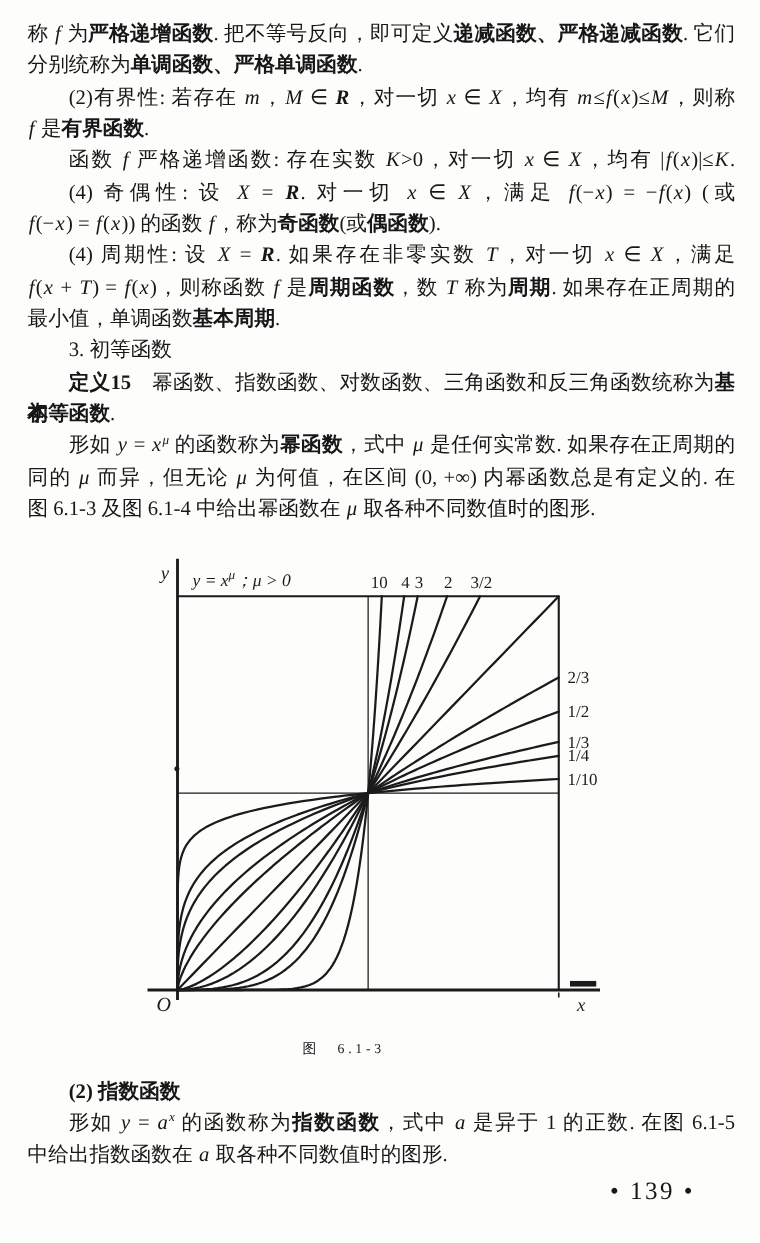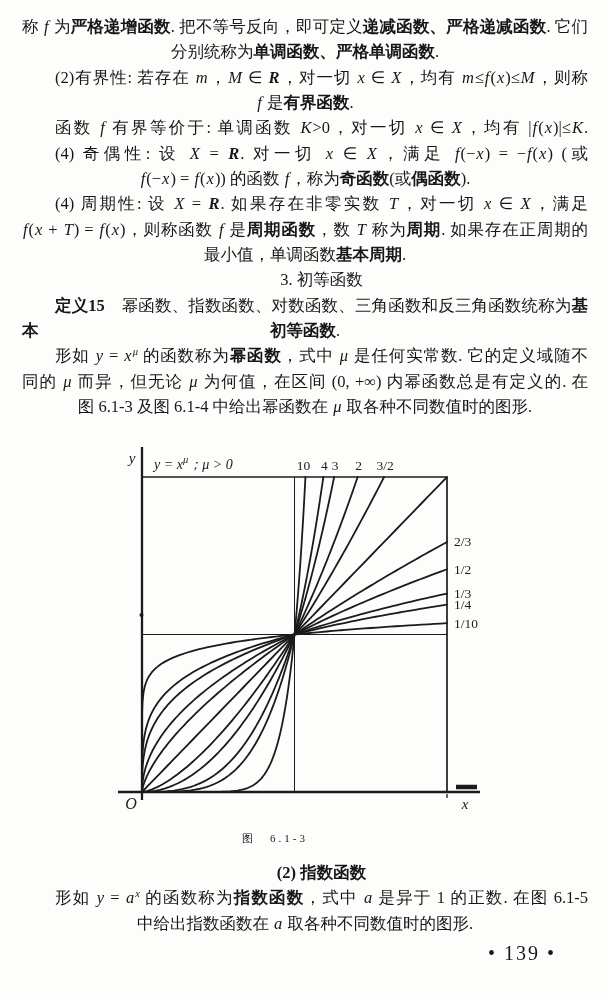--- a/index.html
+++ b/index.html
@@ -1,51 +1,51 @@
 <!DOCTYPE html>
 <html><head>
 <meta charset="utf-8">
 <style>
   html,body{margin:0;padding:0;background:#ffffff;}
   .page{position:relative;width:608px;height:994px;background:#fefefdl;background:#fdfdfc;
         font-family:"Liberation Serif",serif;color:#171717;overflow:hidden;}
   .textblock{position:absolute;left:22px;width:566px;font-size:16.5px;line-height:25.35px;}
   #block-top{top:14px;}
   #block-bottom{top:860px;}
-  .line{height:25.35px;text-align:center;}
+  .line{height:25.35px;text-align:left;}
   .line.fill{text-align:justify;text-align-last:justify;}
   .line.ind{text-indent:33px;}
   .bd{font-weight:bold;}
   .it{font-style:italic;padding:0 1px;}
   .sup{font-size:10.5px;position:relative;top:-6px;padding:0;}
   #figure-svg{position:absolute;left:100px;top:438px;}
   .caption{position:absolute;top:831px;left:100px;width:350px;text-align:center;
            font-size:11px;letter-spacing:3px;}
   .pagenum{position:absolute;top:942px;right:52px;font-size:20px;letter-spacing:2px;}
 </style>
 </head>
 <body>
 
 <div class="page">
 
   <div id="block-top" class="textblock">
       <div class="line fill"><span>称 </span><span class="it">f</span><span> 为</span><span class="bd">严格递增函数</span><span>. 把不等号反向，即可定义</span><span class="bd">递减函数、严格递减函数</span><span>. 它们</span></div>
       <div class="line"><span>分别统称为</span><span class="bd">单调函数、严格单调函数</span><span>.</span></div>
       <div class="line fill ind"><span>(2)有界性: 若存在 </span><span class="it">m</span><span>，</span><span class="it">M</span><span> ∈ </span><span class="bd it">R</span><span>，对一切 </span><span class="it">x</span><span> ∈ </span><span class="it">X</span><span>，均有 </span><span class="it">m</span><span>≤</span><span class="it">f</span><span>(</span><span class="it">x</span><span>)≤</span><span class="it">M</span><span>，则称</span></div>
       <div class="line"><span class="it">f</span><span> 是</span><span class="bd">有界函数</span><span>.</span></div>
-      <div class="line fill ind"><span>函数 </span><span class="it">f</span><span> 有界等价于: 单调函数 </span><span class="it">K</span><span>&gt;0，对一切 </span><span class="it">x</span><span> ∈ </span><span class="it">X</span><span>，均有 |</span><span class="it">f</span><span>(</span><span class="it">x</span><span>)|≤</span><span class="it">K</span><span>.</span></div>
+      <div class="line fill ind"><span>函数 </span><span class="it">f</span><span> 严格递增函数: 存在实数 </span><span class="it">K</span><span>&gt;0，对一切 </span><span class="it">x</span><span> ∈ </span><span class="it">X</span><span>，均有 |</span><span class="it">f</span><span>(</span><span class="it">x</span><span>)|≤</span><span class="it">K</span><span>.</span></div>
       <div class="line fill ind"><span>(4) 奇偶性: 设 </span><span class="it">X</span><span> = </span><span class="bd it">R</span><span>. 对一切 </span><span class="it">x</span><span> ∈ </span><span class="it">X</span><span>，满足 </span><span class="it">f</span><span>(−</span><span class="it">x</span><span>) = −</span><span class="it">f</span><span>(</span><span class="it">x</span><span>) (或</span></div>
       <div class="line"><span class="it">f</span><span>(−</span><span class="it">x</span><span>) = </span><span class="it">f</span><span>(</span><span class="it">x</span><span>)) 的函数 </span><span class="it">f</span><span>，称为</span><span class="bd">奇函数</span><span>(或</span><span class="bd">偶函数</span><span>).</span></div>
       <div class="line fill ind"><span>(4) 周期性: 设 </span><span class="it">X</span><span> = </span><span class="bd it">R</span><span>. 如果存在非零实数 </span><span class="it">T</span><span>，对一切 </span><span class="it">x</span><span> ∈ </span><span class="it">X</span><span>，满足</span></div>
       <div class="line fill"><span class="it">f</span><span>(</span><span class="it">x</span><span> + </span><span class="it">T</span><span>) = </span><span class="it">f</span><span>(</span><span class="it">x</span><span>)，则称函数 </span><span class="it">f</span><span> 是</span><span class="bd">周期函数</span><span>，数 </span><span class="it">T</span><span> 称为</span><span class="bd">周期</span><span>. 如果存在正周期的</span></div>
       <div class="line"><span>最小值，单调函数</span><span class="bd">基本周期</span><span>.</span></div>
       <div class="line ind"><span>3. 初等函数</span></div>
       <div class="line fill ind"><span class="bd">定义15</span><span>　幂函数、指数函数、对数函数、三角函数和反三角函数统称为</span><span class="bd">基本</span></div>
       <div class="line"><span class="bd">初等函数</span><span>.</span></div>
-      <div class="line fill ind"><span>形如 </span><span class="it">y</span><span> = </span><span class="it">x</span><span class="it sup">μ</span><span> 的函数称为</span><span class="bd">幂函数</span><span>，式中 </span><span class="it">μ</span><span> 是任何实常数. 它的定义域随不</span></div>
+      <div class="line fill ind"><span>形如 </span><span class="it">y</span><span> = </span><span class="it">x</span><span class="it sup">μ</span><span> 的函数称为</span><span class="bd">幂函数</span><span>，式中 </span><span class="it">μ</span><span> 是任何实常数. 如果存在正周期的</span></div>
       <div class="line fill"><span>同的 </span><span class="it">μ</span><span> 而异，但无论 </span><span class="it">μ</span><span> 为何值，在区间 (0, +∞) 内幂函数总是有定义的. 在</span></div>
       <div class="line"><span>图 6.1-3 及图 6.1-4 中给出幂函数在 </span><span class="it">μ</span><span> 取各种不同数值时的图形.</span></div>
     </div>
 
   <svg id="figure-svg" width="420" height="380" viewBox="0 0 420 380">
       <line x1="194.5" y1="39" x2="194.5" y2="354" stroke="#1b1b1b" stroke-width="1"></line>
       <line x1="42" y1="196.5" x2="347" y2="196.5" stroke="#1b1b1b" stroke-width="1"></line>
       <line x1="42" y1="39" x2="347" y2="39" stroke="#1b1b1b" stroke-width="1.7"></line>
       <line x1="347" y1="39" x2="347" y2="354" stroke="#1b1b1b" stroke-width="1.7"></line>
       <line x1="42" y1="9" x2="42" y2="362" stroke="#1b1b1b" stroke-width="2.3"></line>

